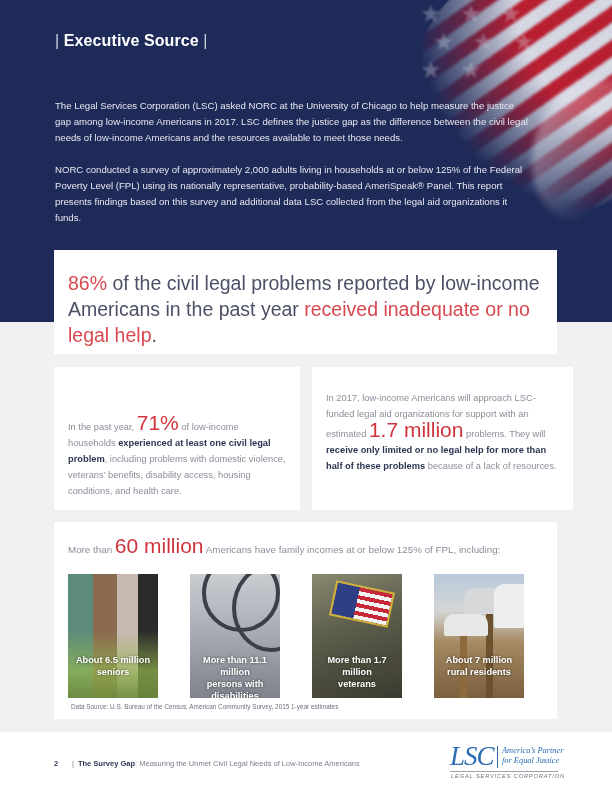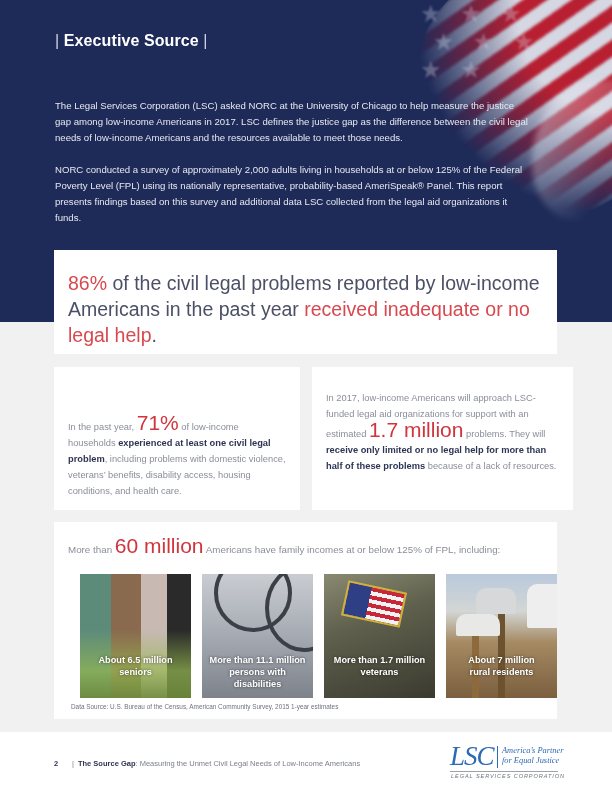--- a/index.html
+++ b/index.html
@@ -64,21 +64,21 @@
 
   .panel {
     position: absolute; left: 54px; top: 522px; width: 503px; height: 197px; background: #fff;
   }
   .panel-lead {
     position: absolute; left: 14px; top: 16px; font-size: 9.8px; color: #8a8e99; white-space: nowrap;
   }
   .panel-lead .big { font-size: 21px; }
 
   .tile {
-    position: absolute; top: 52px; width: 111px; height: 124px; overflow: hidden; margin-left: 12px;
+    position: absolute; top: 52px; width: 90px; height: 124px; overflow: hidden;
   }
   .tile .label {
     position: absolute; left: 0; right: 0; color: #fff; font-weight: bold;
     font-size: 9.2px; line-height: 12px; text-align: center;
     text-shadow: 0 0 3px rgba(0,0,0,0.6);
   }
   .t1 { left: 14px; background: linear-gradient(90deg, #5d8b7a 0 28%, #8a6a4e 28% 55%, #c8b9b2 55% 78%, #2a2a2a 78%); }
   .t1::after { content:""; position:absolute; left:0; right:0; bottom:0; height:55%; background: linear-gradient(180deg, rgba(160,190,90,0) 0%, rgba(150,185,80,0.7) 60%, rgba(110,140,60,0.9)); }
   .t2 { left: 136px; background: linear-gradient(180deg, #c9ccd1 0%, #a9aeb6 45%, #7d828b 100%); }
   .t2::before { content:""; position:absolute; left:12px; top:-20px; width:70px; height:70px; border:4px solid #3b3f46; border-radius:50%; }
@@ -185,21 +185,21 @@
       <div>rural residents</div>
     </div>
   </div>
 
   <div class="source">Data Source: U.S. Bureau of the Census, American Community Survey, 2015 1-year estimates</div>
 </section>
 
 <footer class="footer">
   <span class="pg">2</span>
   <span class="ft">
-    <span class="sep">|</span><b>The Source Gap</b><span>: Measuring the Unmet Civil Legal Needs of Low-Income Americans</span>
+    <span class="sep">|</span><b>The Survey Gap</b><span>: Measuring the Unmet Civil Legal Needs of Low-Income Americans</span>
   </span>
 
   <div class="logo">
     <span class="lsc">LSC</span>
     <span class="vbar"></span>
     <span class="tag">
       <span>America’s Partner</span><br>
       <span>for Equal Justice</span>
     </span>
     <span class="hr"></span>

